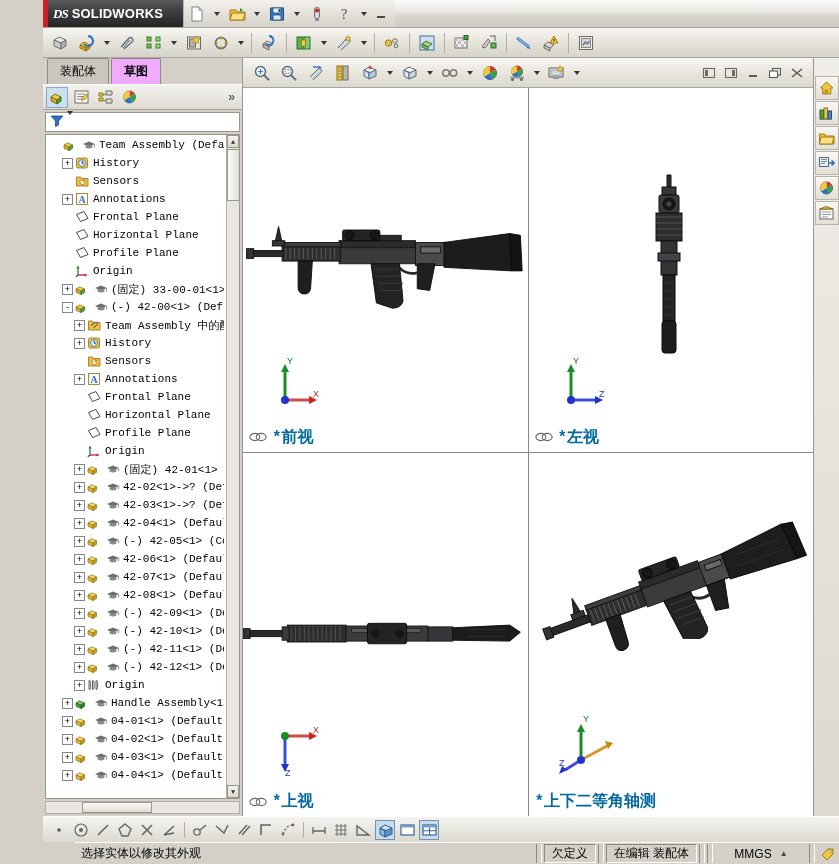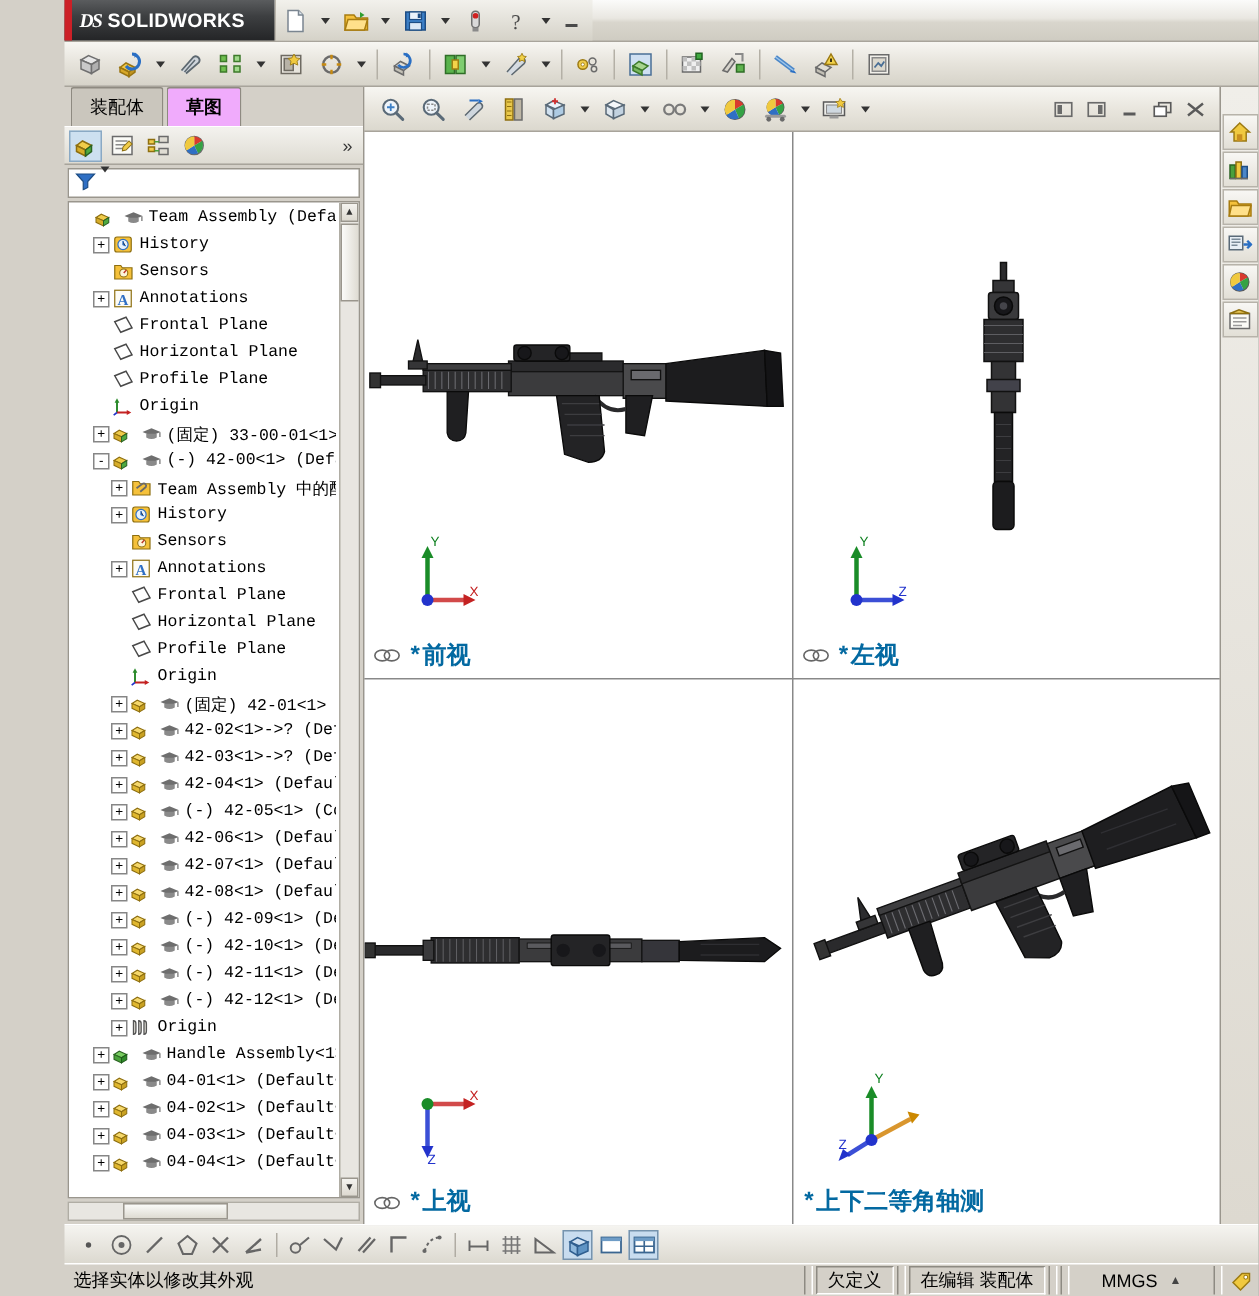--- a/index.html
+++ b/index.html
@@ -140,21 +140,21 @@
   .sketchbar {
     height:26px; display:flex; align-items:center; gap:2px; padding:0 6px;
     background: linear-gradient(to bottom,#f5f4f0,#dcd9d0);
     border-top:1px solid #fff;
   }
   .sb-btn { width:20px;height:20px; display:flex;align-items:center;justify-content:center;
             border:1px solid transparent; cursor:default; }
   .sb-btn.on { border:1px solid #7693ad; background:#c8dcef; }
   .statusbar {
     height:22px; display:flex; align-items:center;
-    background:#d4d0c8; border-top:1px solid #fff; font-size:12px; color:#000;
+    background:#d4d0c8; border-top:1px solid #fff; font-size:12px; color:#000;margin-left:32px;
   }
   .st-msg { flex:1; padding-left:6px; background:#d4d0c8; }
   .st-cell {
     border:1px solid; border-color:#8d8a82 #fff #fff #8d8a82;
     padding:1px 7px; margin-right:2px; height:19px; display:flex; align-items:center; white-space:nowrap;text-align:center;
   }
   .st-grip { width:6px; height:19px; border-left:1px solid #8d8a82; border-right:1px solid #fff; margin-right:2px;}
   .resize-grip { width:16px;height:16px; margin:0 3px; }
 </style>
 </head>

